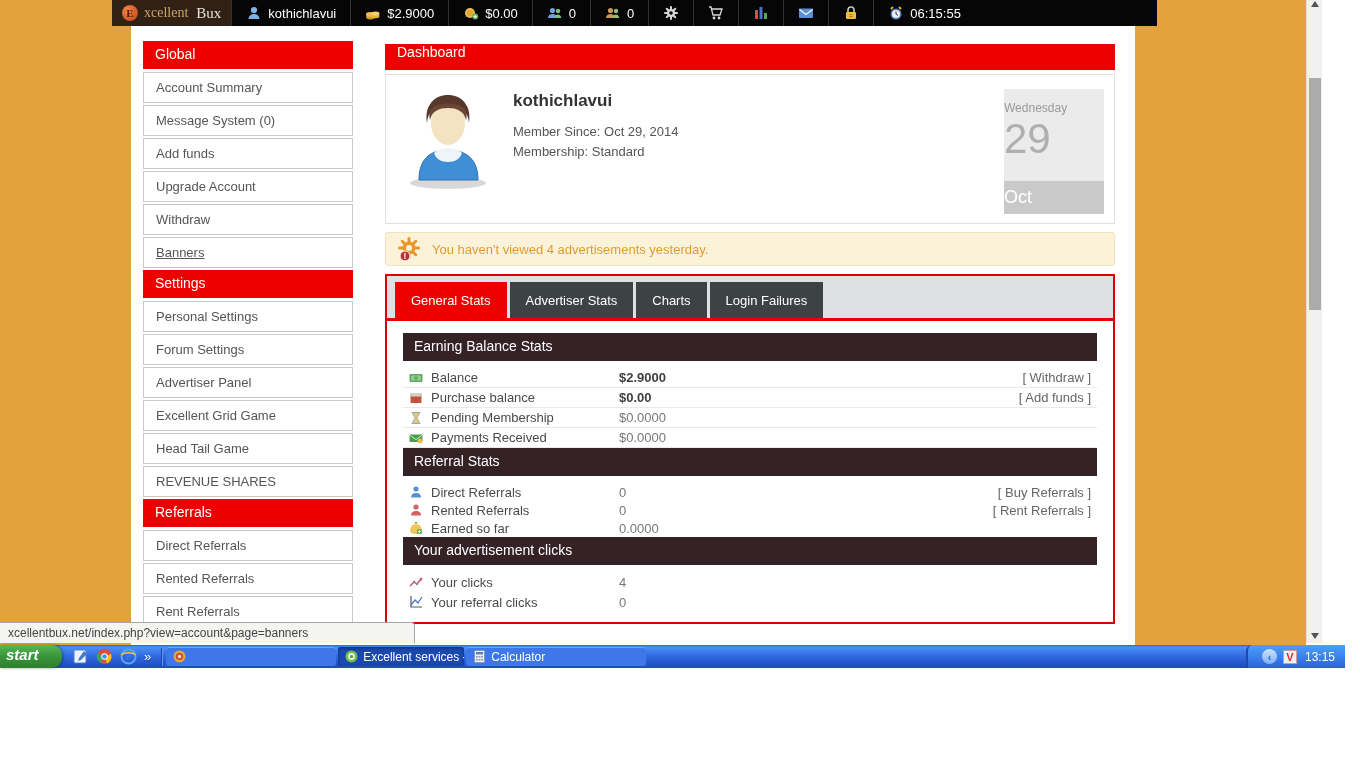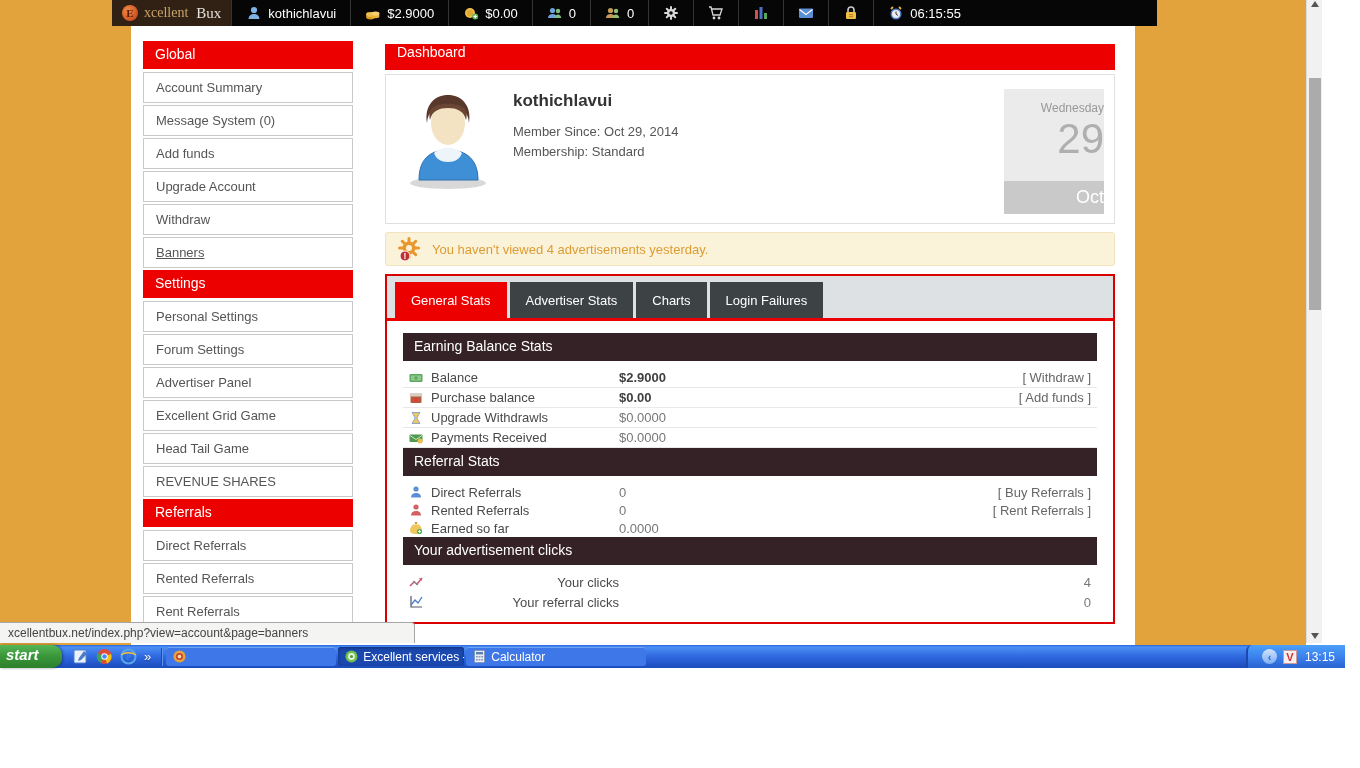--- a/index.html
+++ b/index.html
@@ -44,21 +44,21 @@
 
   
   .main { position:absolute; left:254px; top:18px; width:730px; }
   .dash-bar { background:#ED0000; color:#fff; font-size:14px; height:26px; padding:0 12px; }
 
   .profile-card { position:relative; margin-top:4px; height:150px; background:#fff; border:1px solid #E0E0E0; }
   .avatar { position:absolute; left:15px; top:10px; width:95px; height:105px; }
   .p-name { position:absolute; left:127px; top:16px; font-size:17px; font-weight:bold; color:#333; }
   .p-meta1 { position:absolute; left:127px; top:49px; font-size:13px; color:#555; }
   .p-meta2 { position:absolute; left:127px; top:69px; font-size:13px; color:#555; }
-  .date-w { position:absolute; right:10px; top:14px; width:100px; height:125px; background:#EBEBEB; text-align:right; }
+  .date-w { position:absolute; right:10px; top:14px; width:100px; height:125px; background:#EBEBEB; text-align:left; }
   .date-wd { font-size:12px; color:#999; padding-top:12px; }
   .date-day { font-size:42px; color:#AFAFAF; line-height:48px; }
   .date-mon { position:absolute; left:0; bottom:0; width:100%; height:33px; background:#C9C9C9;
     color:#fff; font-size:18px; line-height:33px; }
 
   .notice { margin-top:8px; height:34px; background:#FBF3D9; border:1px solid #F1E3BD; border-radius:3px;
     display:flex; align-items:center; gap:10px; padding:0 10px; }
   .notice-txt { color:#DD9C33; font-size:13px; }
   .ic24 { width:26px; height:26px; flex:0 0 auto; }
 
@@ -68,21 +68,21 @@
   .tab { height:36px; padding:0 16px; display:flex; align-items:center; font-size:13px;
     color:#fff; background:#3D4245; cursor:pointer; }
   .tab.active { background:#ED0000; }
   .redline { height:3px; background:#ED0000; }
   .p-content { padding:12px 16px 0 16px; }
 
   .sec-head { background:#352227; color:#fff; font-size:14px; height:28px; padding:5px 11px; }
   .rows { margin-top:7px; }
   .srow { display:flex; align-items:center; height:20px; border-bottom:1px solid #E9E9E9; padding:0 6px; font-size:13px; }
   .rows.tight .srow { height:18px; border-bottom:none; }
-  .rows.last .srow { border-bottom:none;text-align:right; }
+  .rows.last .srow { border-bottom:none; }
   .srow .ic14 { margin-right:8px; }
   .r-label { font-weight:normal; color:#4A4A4A; width:188px; flex:0 0 auto; }
   .r-val { color:#777; flex:1; }
   .r-val.b { color:#3F3F3F; font-weight:bold; }
   .r-link { color:#666; cursor:pointer; }
 
   
   .statusbar { position:absolute; left:0; top:622px; width:415px; height:21px; background:#F4F4F2;
     border-top:1px solid #A6A6A6; border-right:1px solid #A6A6A6; border-top-right-radius:4px;
     font-size:12px; color:#444; padding:3px 8px; z-index:30; }
@@ -315,21 +315,21 @@
                   <circle cx="7" cy="9" r="2.2" fill="#D94040"></circle>
                 </svg>
               <span class="r-label">Purchase balance</span>
               <span class="r-val b">$0.00</span>
               <span class="r-link">[ Add funds ]</span>
             </div>
             <div class="srow">
               <svg class="ic14" viewBox="0 0 14 14">
                   <path d="M3 1.5h8L7.8 7 11 12.5H3L6.2 7z" fill="#EFC75E" stroke="#8FA8C8" stroke-width="1"></path>
                 </svg>
-              <span class="r-label">Upgrade Withdrawls</span>
+              <span class="r-label">Pending Membership</span>
               <span class="r-val">$0.0000</span>
               <span class="r-link"></span>
             </div>
             <div class="srow">
               <svg class="ic14" viewBox="0 0 14 14">
                   <rect x="0.5" y="3.5" width="13" height="7.5" rx="1" fill="#4E9A4E"></rect>
                   <path d="M1 4.5 7 8.5l6-4" fill="none" stroke="#C8E6C8" stroke-width="1"></path>
                   <circle cx="11" cy="10" r="2.5" fill="#F0BE4C"></circle>
                 </svg>
               <span class="r-label">Payments Received</span>

